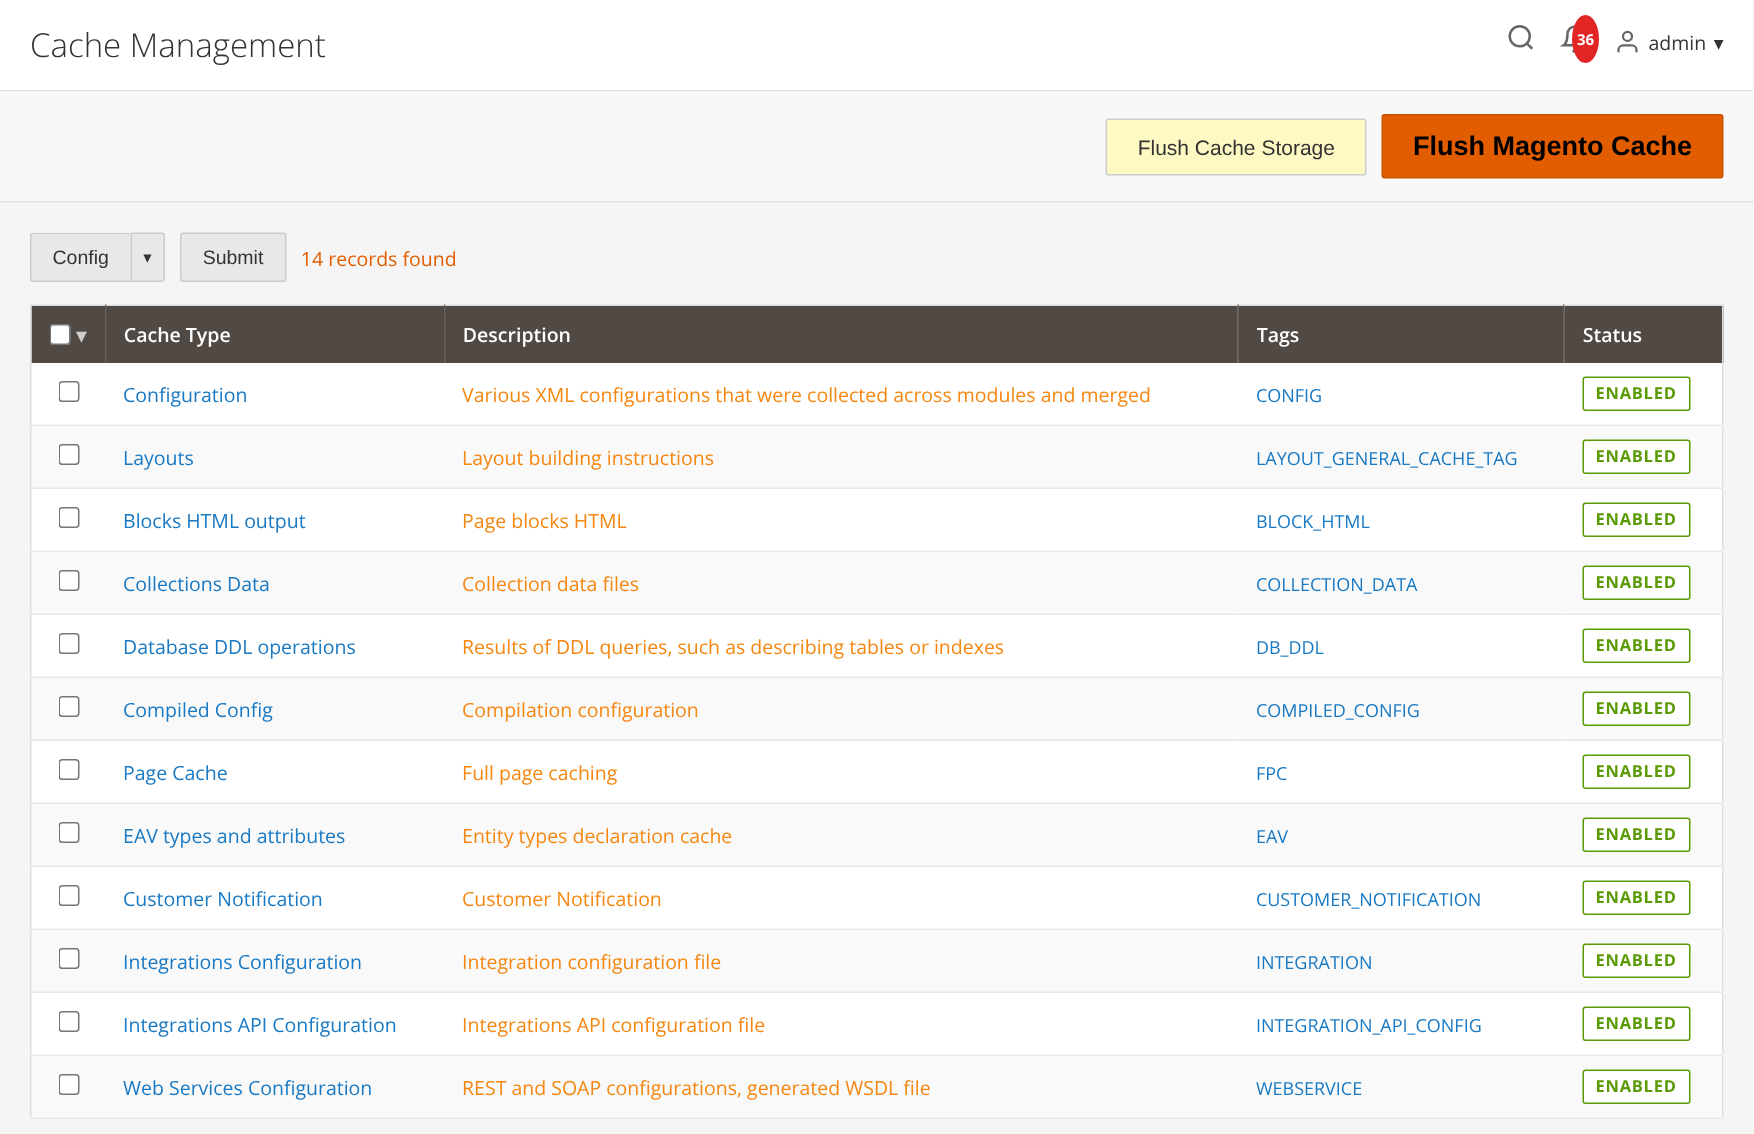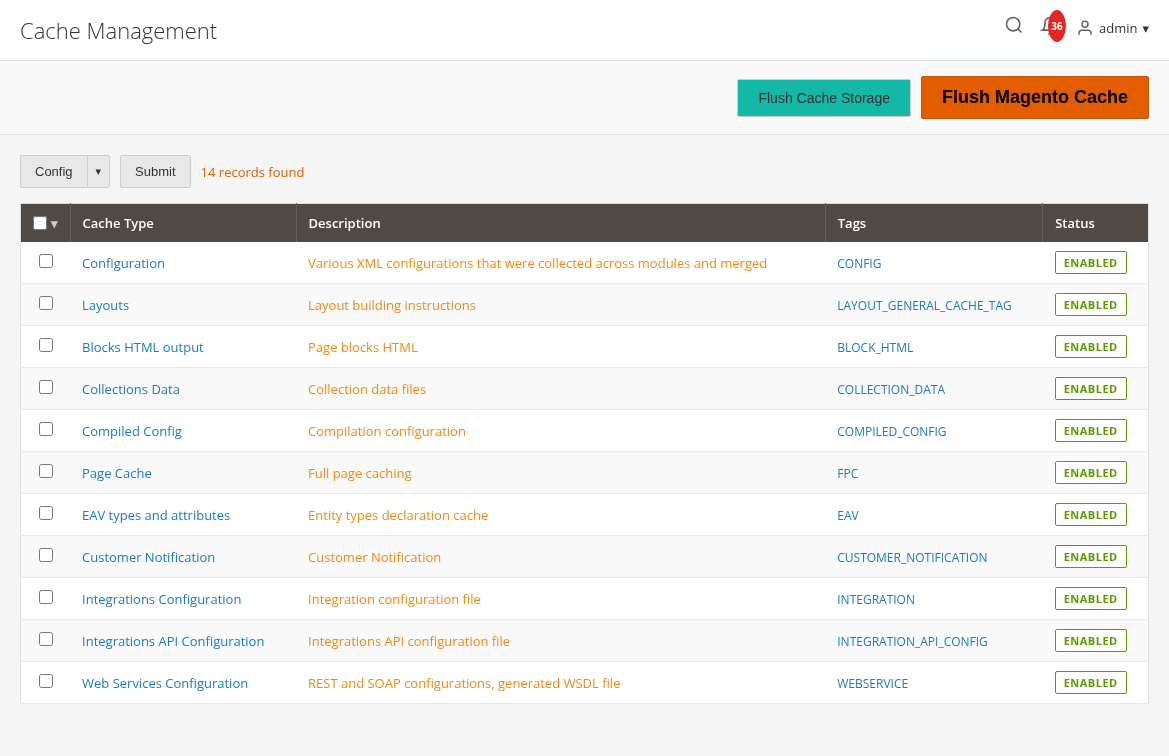--- a/index.html
+++ b/index.html
@@ -61,21 +61,21 @@
     .action-bar {
       background: #f8f8f8;
       border-bottom: 1px solid #e0e0e0;
       padding: 15px 20px;
       display: flex;
       justify-content: flex-end;
       align-items: center;
       gap: 10px;
     }
     .btn-flush-storage {
-      background: #14b8a6;
+      background: #fef9c3;
       border: 1px solid #ccc;
       color: #333;
       padding: 10px 20px;
       font-size: 14px;
       cursor: pointer;
       border-radius: 2px;
     }
     .btn-flush-magento {
       background: #e25c00;
       border: 1px solid #c95400;
@@ -336,20 +336,37 @@
     </td>
     <td>
       <span class="status-badge">ENABLED</span>
     </td>
   </tr>
         <tr>
     <td class="td-checkbox">
       <input type="checkbox" style="">
     </td>
     <td>
+      <a class="cache-type-link">Database DDL operations</a>
+    </td>
+    <td>
+      <span class="desc-text">Results of DDL queries, such as describing tables or indexes</span>
+    </td>
+    <td>
+      <span class="tag-text">DB_DDL</span>
+    </td>
+    <td>
+      <span class="status-badge">ENABLED</span>
+    </td>
+  </tr>
+        <tr>
+    <td class="td-checkbox">
+      <input type="checkbox" style="">
+    </td>
+    <td>
       <a class="cache-type-link">Compiled Config</a>
     </td>
     <td>
       <span class="desc-text">Compilation configuration</span>
     </td>
     <td>
       <span class="tag-text">COMPILED_CONFIG</span>
     </td>
     <td>
       <span class="status-badge">ENABLED</span>

